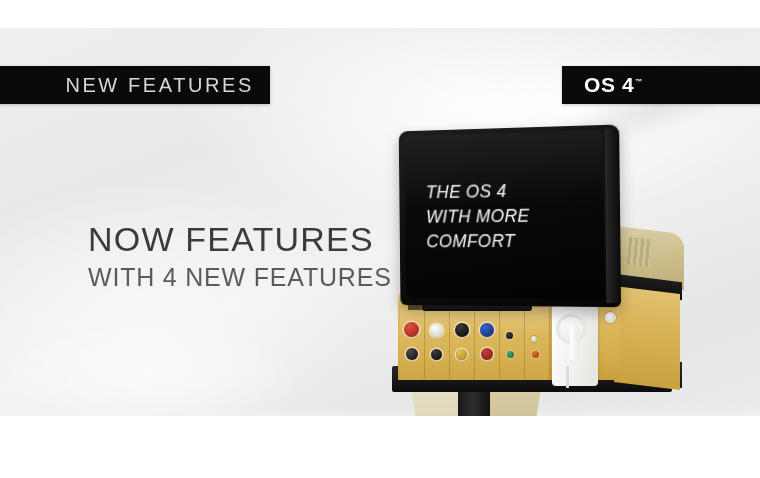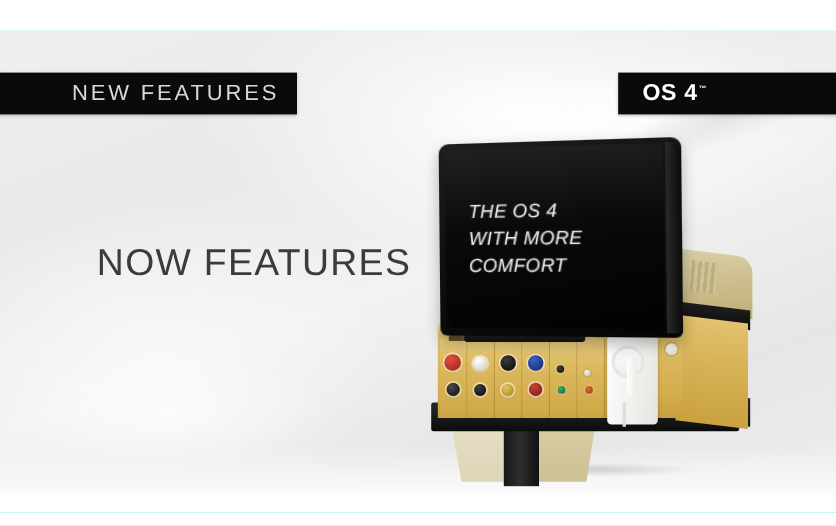--- a/index.html
+++ b/index.html
@@ -2,21 +2,21 @@
 <html><head>
 <meta charset="utf-8">
 <style>
   * { margin:0; padding:0; box-sizing:border-box; }
   html,body { width:760px; height:478px; overflow:hidden; }
   body {
     font-family:"Liberation Sans", sans-serif;
     background:#ffffff;
     position:relative;
   }
-  #stage { position:absolute; inset:0; width:760px; height:466px; overflow:hidden; background:#5eead4; }
+  #stage { position:absolute; inset:0; width:760px; height:416px; overflow:hidden; background:#fde047; }
 
   
   .bg-main {
     position:absolute; left:0; top:28px; width:760px; height:422px;
     background:
       radial-gradient(ellipse 420px 180px at 62% 18%, rgba(255,255,255,0.95) 0%, rgba(255,255,255,0) 70%),
       radial-gradient(ellipse 300px 200px at 18% 70%, rgba(255,255,255,0.55) 0%, rgba(255,255,255,0) 72%),
       linear-gradient(160deg,#efefef 0%, #e9e9e9 28%, #f2f2f2 52%, #e6e6e6 78%, #ededed 100%);
   }
   .bg-swirl-a {
@@ -233,20 +233,21 @@
   <div class="banner banner-left">
     <span class="banner-left-text">NEW FEATURES</span>
   </div>
 
   <div class="banner banner-right">
     <span class="banner-right-text"><span>OS 4</span><span class="tm">™</span></span>
   </div>
 
   <div class="headline">
     <div class="headline-1">NOW FEATURES</div>
+    <div class="headline-2">WITH 4 NEW FEATURES</div>
   </div>
 
   <div class="device-shadow"></div>
 
   <div id="device">
 
     <div class="ped-foot-l"></div>
     <div class="ped-foot-r"></div>
     <div class="ped-col"></div>
     <div class="base-slab-r"></div>

